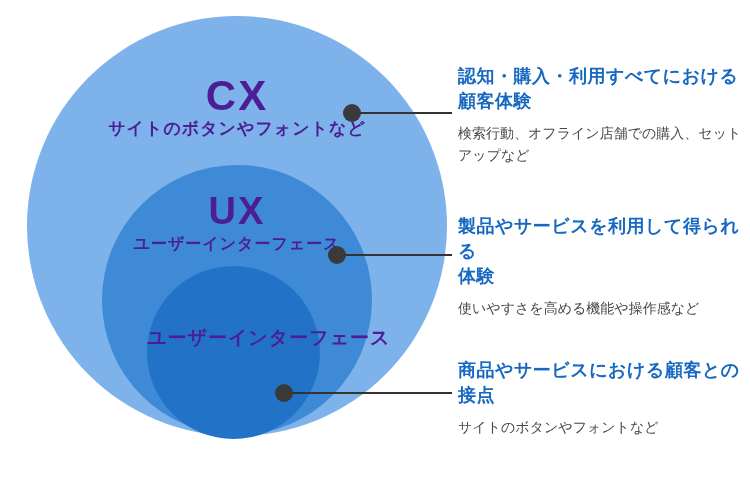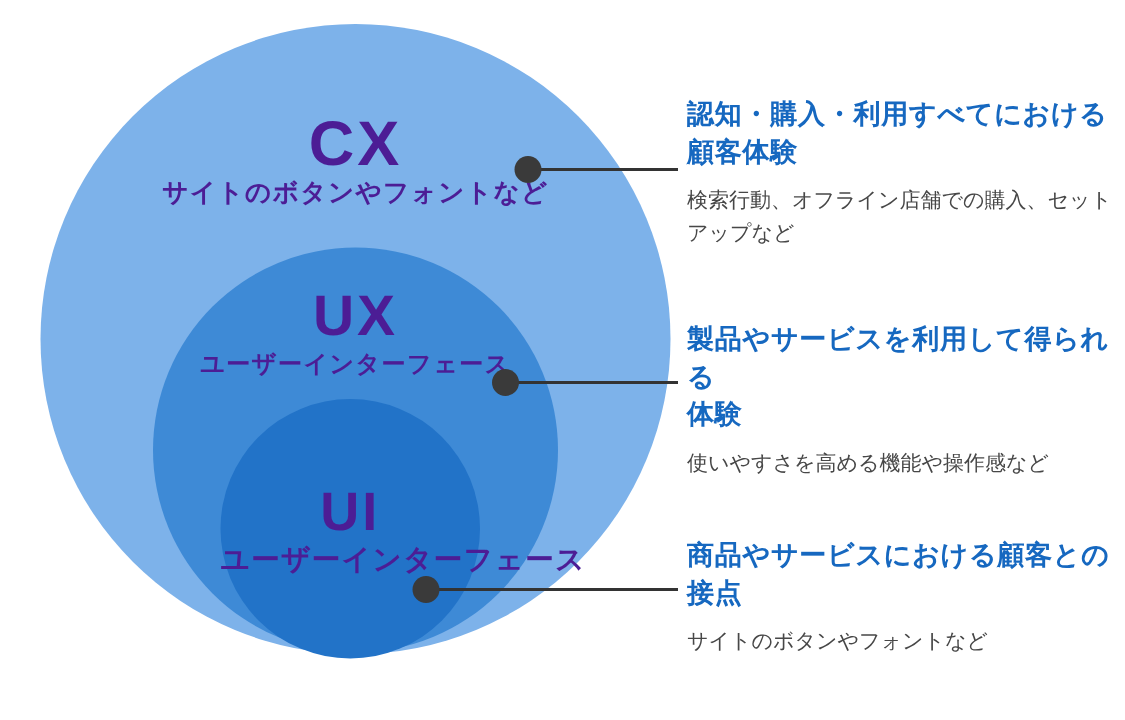--- a/index.html
+++ b/index.html
@@ -105,21 +105,20 @@
 
   <div class="label-group label-group-cx">
     <div class="label-big">CX</div>
     <div class="label-sub">サイトのボタンやフォントなど</div>
   </div>
   <div class="label-group label-group-ux">
     <div class="label-big">UX</div>
     <div class="label-sub">ユーザーインターフェース</div>
   </div>
   <div class="label-group label-group-ui">
-    <div class="label-big">UI</div>
     <div class="label-sub">ユーザーインターフェース</div>
   </div>
 
   <div class="connector-line line-cx" style="background-color: rgb(51, 51, 51);"></div>
   <div class="connector-dot dot-cx" style="background-color: rgb(58, 58, 58);"></div>
 
   <div class="connector-line line-ux" style="background-color: rgb(51, 51, 51);"></div>
   <div class="connector-dot dot-ux" style="background-color: rgb(58, 58, 58);"></div>
 
   <div class="connector-line line-ui" style="background-color: rgb(51, 51, 51);"></div>

